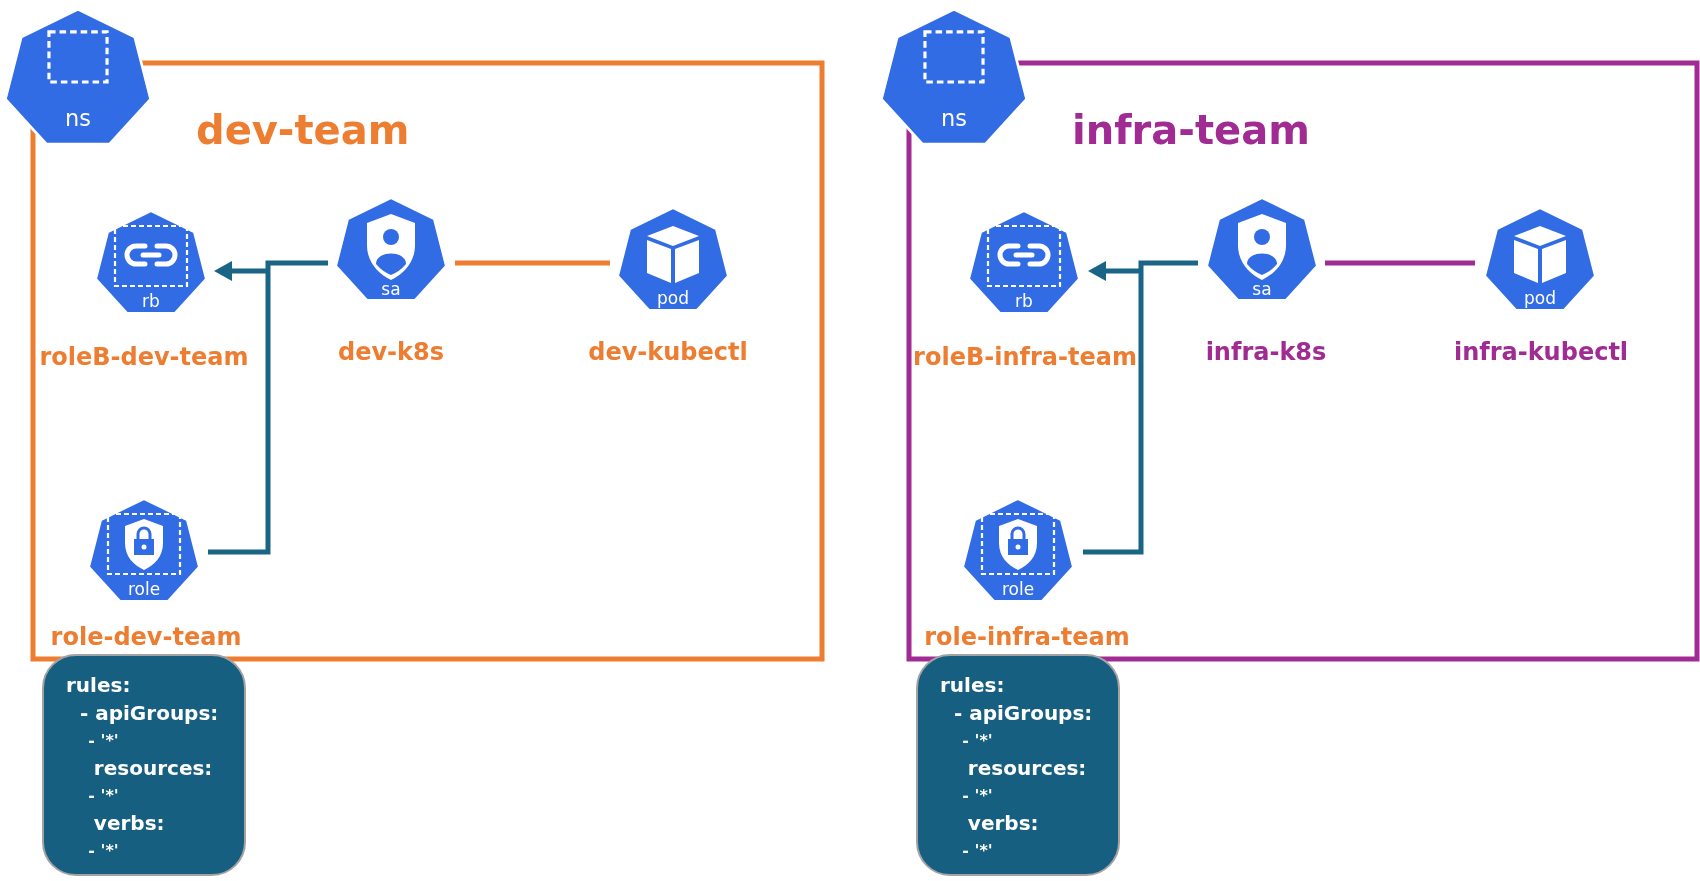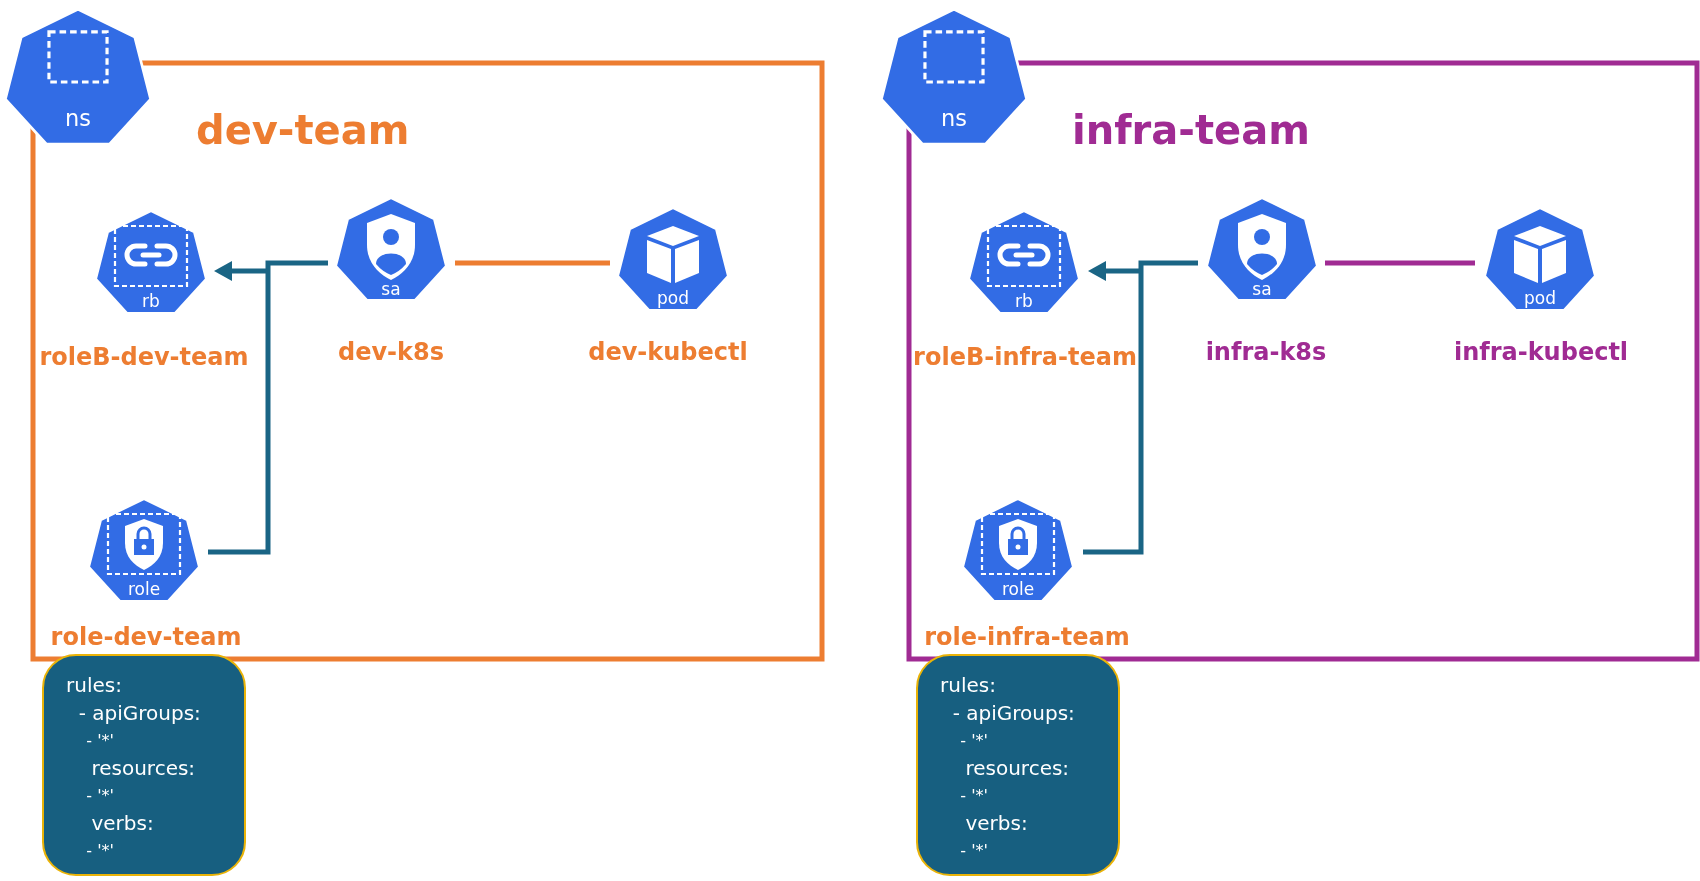--- a/index.html
+++ b/index.html
@@ -4,23 +4,23 @@
 <style>
   html, body { margin:0; padding:0; background:#ffffff; }
   body { width:1700px; height:881px; position:relative; overflow:hidden;
          font-family:"DejaVu Sans", "Liberation Sans", sans-serif; }
   #diagram { position:absolute; left:0; top:0; }
   .title { font-weight:bold; font-size:40px; }
   .node-label { font-weight:bold; font-size:24px; }
   .icon-caption { font-size:17px; fill:#ffffff; }
   .rules-box {
     position:absolute; width:204px; height:222px; box-sizing:border-box;
-    background:#175f80; border:2px solid #eab308; border-radius:34px;
+    background:#175f80; border:2px solid #a3a3a3; border-radius:34px;
     color:#ffffff; font-family:"DejaVu Sans", "Liberation Sans", sans-serif;
-    font-weight:normal; font-size:20px; padding:16px 0 12px 22px;
+    font-weight:bold; font-size:20px; padding:16px 0 12px 22px;
   }
   .rules-box .ln { height:27.5px; line-height:27.5px; white-space:pre; }
   .rules-box .ln.small { font-size:16px; }
 </style>
 </head>
 <body>
 
 <svg id="diagram" width="1700" height="881" viewBox="0 0 1700 881" xmlns="http://www.w3.org/2000/svg">
   <defs>
 

